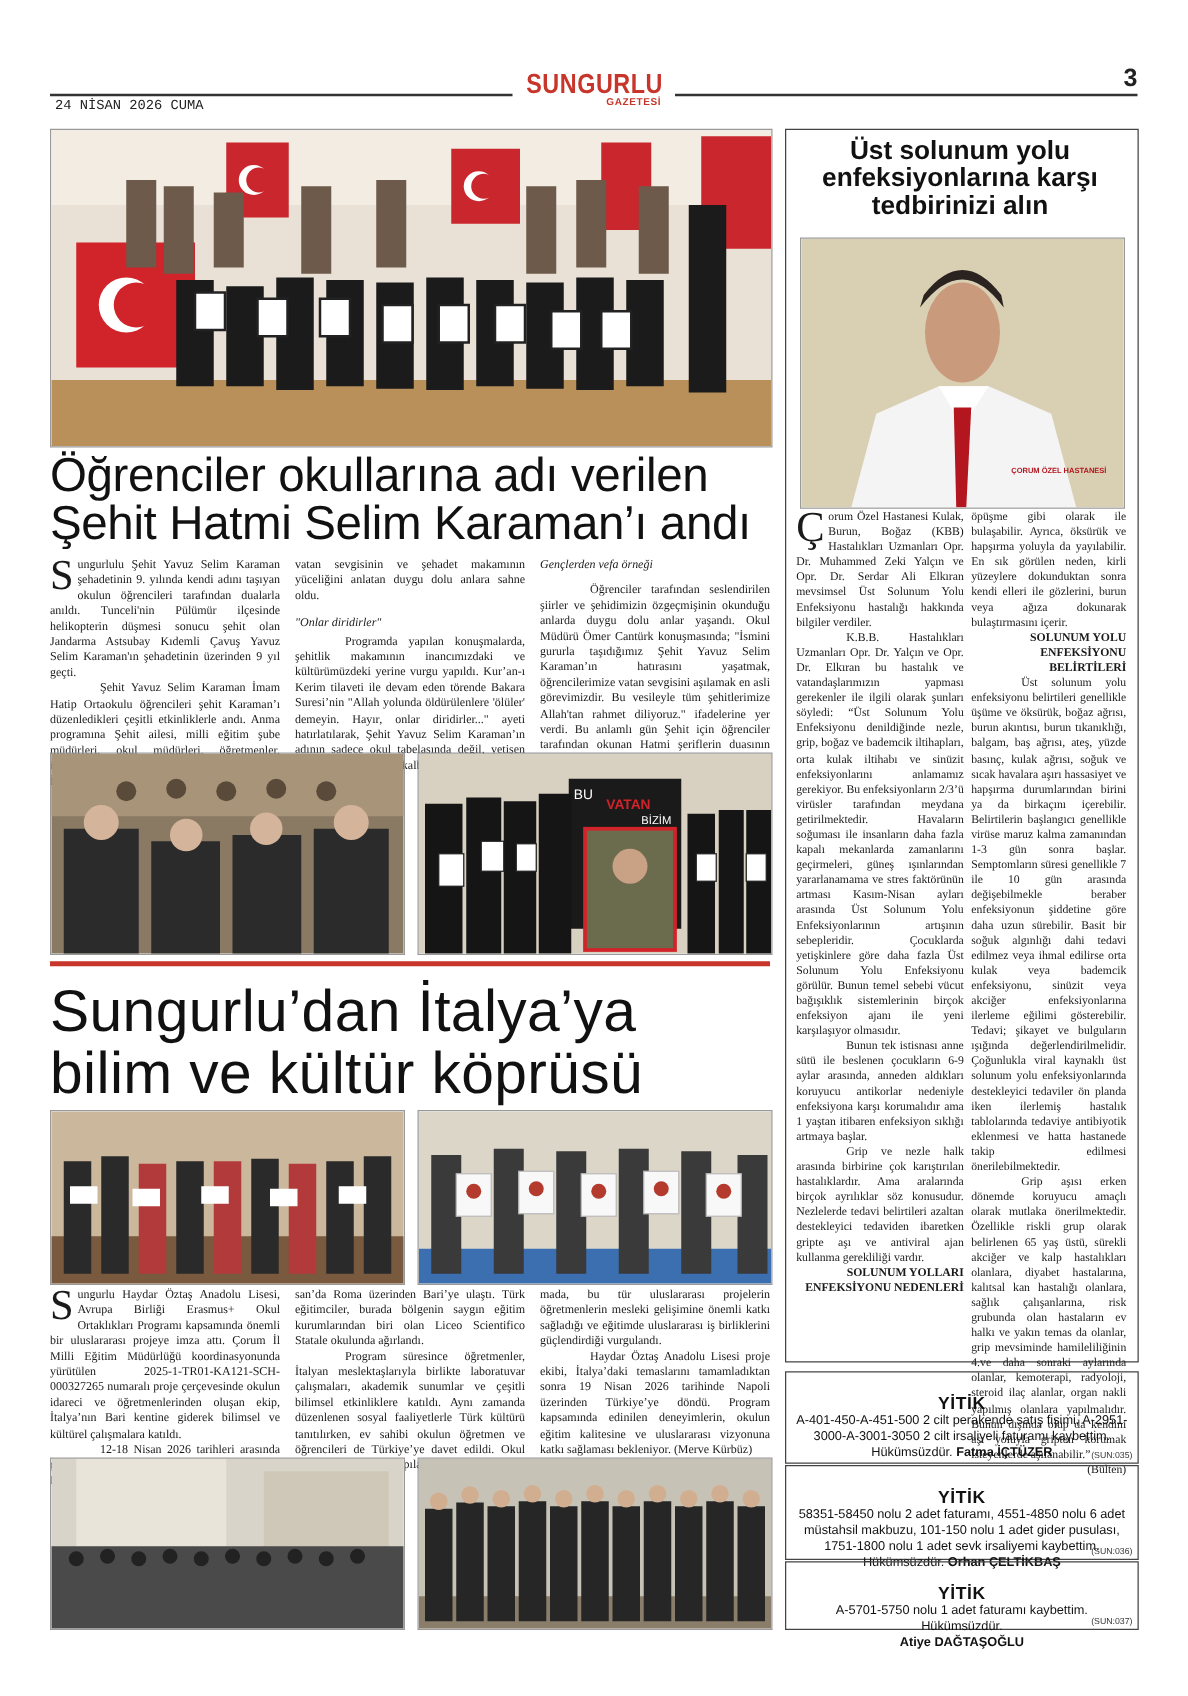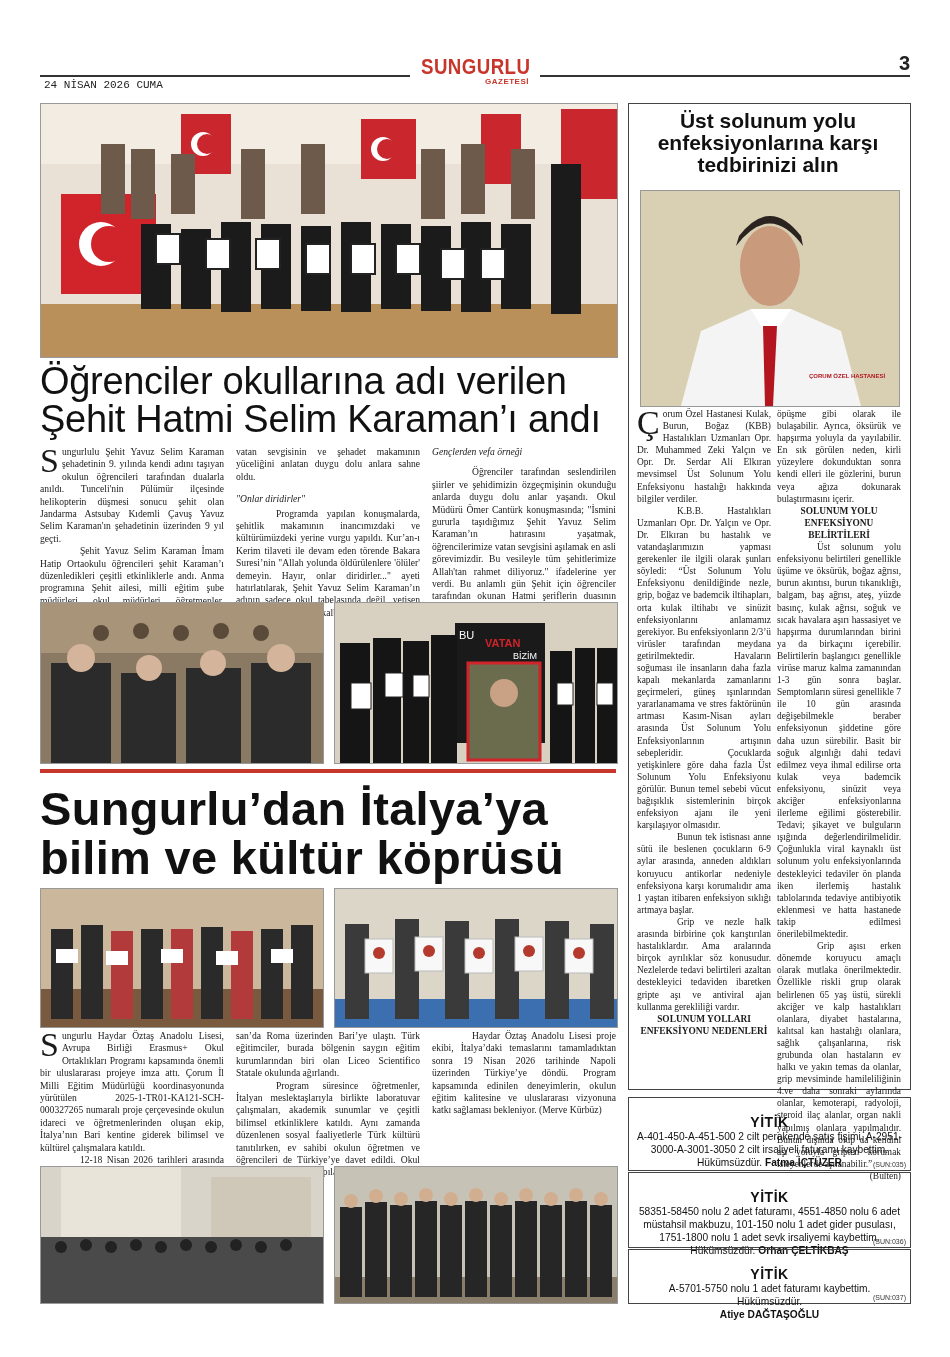--- a/index.html
+++ b/index.html
@@ -10,29 +10,29 @@
   .hdr-line{height:2px;background:#333;top:75px;}
   .hdr-logo{left:412px;top:56px;width:120px;}
   .logo-main{font-family:"Liberation Sans",sans-serif;font-weight:bold;font-size:22px;color:#c8362b;letter-spacing:0.5px;line-height:22px;transform:scaleX(0.85);display:block;}
   .logo-sub{font-family:"Liberation Sans",sans-serif;font-weight:bold;font-size:8px;color:#c8362b;position:absolute;left:73px;top:21px;letter-spacing:0.5px;}
   .hdr-page{right:40px;top:52px;font-family:"Liberation Sans",sans-serif;font-weight:bold;font-size:20px;color:#222;}
   
   .photo{overflow:hidden;border:1px solid #999;}
   .photo svg{width:100%;height:100%;display:block;}
   
   .headline1{left:40px;top:362px;width:580px;font-family:"Liberation Sans",sans-serif;font-size:38px;line-height:38px;color:#111;letter-spacing:-0.3px;}
-  .headline2{left:40px;top:784px;width:590px;font-family:"Liberation Sans",sans-serif;font-weight:bold;font-size:47px;line-height:49px;color:#111;letter-spacing:0.3px;}
+  .headline2{left:40px;top:784px;width:590px;font-family:"Liberation Sans",sans-serif;font-weight:normal;font-size:47px;line-height:49px;color:#111;letter-spacing:0.3px;}
   .red-rule{left:40px;top:769px;width:576px;height:4px;background:#c8362b;}
   
   .col{font-size:9.6px;line-height:12.4px;text-align:justify;hyphens:auto;}
   .col p{margin:0;}
   .col .ind{text-indent:40px;}
   .dropcap{float:left;font-size:34px;line-height:26px;margin:2px 3px 0 0;font-family:"Liberation Serif",serif;}
   .subhead-it{font-style:italic;margin:6px 0 2px 0 !important;}
-  .subhead-b{font-weight:bold;text-align:center;margin:0;}
+  .subhead-b{font-weight:bold;text-align:right;margin:0;}
   
   .sidebox{left:628px;top:103px;width:281px;height:985px;border:1.5px solid #444;}
   .side-title{left:640px;top:110px;width:256px;text-align:center;font-family:"Liberation Sans",sans-serif;font-weight:bold;font-size:21px;line-height:22px;color:#111;}
   .side-col{font-size:9.4px;line-height:12.1px;}
   
   .ad{border:1.5px solid #444;font-family:"Liberation Sans",sans-serif;text-align:center;color:#111;}
   .ad-title{font-weight:bold;font-size:14px;margin-top:16px;letter-spacing:0.5px;}
   .ad-body{font-size:10.2px;line-height:13px;padding:0 6px;}
   .ad-name{font-weight:bold;}
   .ad-code{position:absolute;right:4px;bottom:2px;font-size:7px;color:#333;}
@@ -237,20 +237,21 @@
 
 <div class="abs col" style="left:40px;top:1030px;width:184px;">
   <p><span class="dropcap">S</span><span>ungurlu Haydar Öztaş Anadolu Lisesi, Avrupa Birliği Erasmus+ Okul Ortaklıkları Programı kapsamında önemli bir uluslararası projeye imza attı. Çorum İl Milli Eğitim Müdürlüğü koordinasyonunda yürütülen 2025-1-TR01-KA121-SCH-000327265 numaralı proje çerçevesinde okulun idareci ve öğretmenlerinden oluşan ekip, İtalya’nın Bari kentine giderek bilimsel ve kültürel çalışmalara katıldı.</span></p>
   <p class="ind">12-18 Nisan 2026 tarihleri arasında gerçekleştirilen program kapsamında heyet, 12 Ni-</p>
 </div>
 <div class="abs col" style="left:236px;top:1030px;width:184px;">
   <p>san’da Roma üzerinden Bari’ye ulaştı. Türk eğitimciler, burada bölgenin saygın eğitim kurumlarından biri olan Liceo Scientifico Statale okulunda ağırlandı.</p>
   <p class="ind">Program süresince öğretmenler, İtalyan meslektaşlarıyla birlikte laboratuvar çalışmaları, akademik sunumlar ve çeşitli bilimsel etkinliklere katıldı. Aynı zamanda düzenlenen sosyal faaliyetlerle Türk kültürü tanıtılırken, ev sahibi okulun öğretmen ve öğrencileri de Türkiye’ye davet edildi. Okul yönetimi tarafından yapılan açıkla-</p>
 </div>
 <div class="abs col" style="left:432px;top:1030px;width:184px;">
+  <p>mada, bu tür uluslararası projelerin öğretmenlerin mesleki gelişimine önemli katkı sağladığı ve eğitimde uluslararası iş birliklerini güçlendirdiği vurgulandı.</p>
   <p class="ind">Haydar Öztaş Anadolu Lisesi proje ekibi, İtalya’daki temaslarını tamamladıktan sonra 19 Nisan 2026 tarihinde Napoli üzerinden Türkiye’ye döndü. Program kapsamında edinilen deneyimlerin, okulun eğitim kalitesine ve uluslararası vizyonuna katkı sağlaması bekleniyor. (Merve Kürbüz)</p>
 </div>
 
 <div class="abs photo" style="left:40px;top:1166px;width:282px;height:136px;">
   <svg viewBox="0 0 282 136" preserveAspectRatio="none">
     <rect width="282" height="136" fill="#d9d4c9"></rect>
     <rect x="20" y="0" width="120" height="80" fill="#e8e4da"></rect>
     <rect x="170" y="10" width="100" height="70" fill="#cfc8b8"></rect>
     <rect x="0" y="70" width="282" height="66" fill="#4a4a4a"></rect>
     <g fill="#222">

